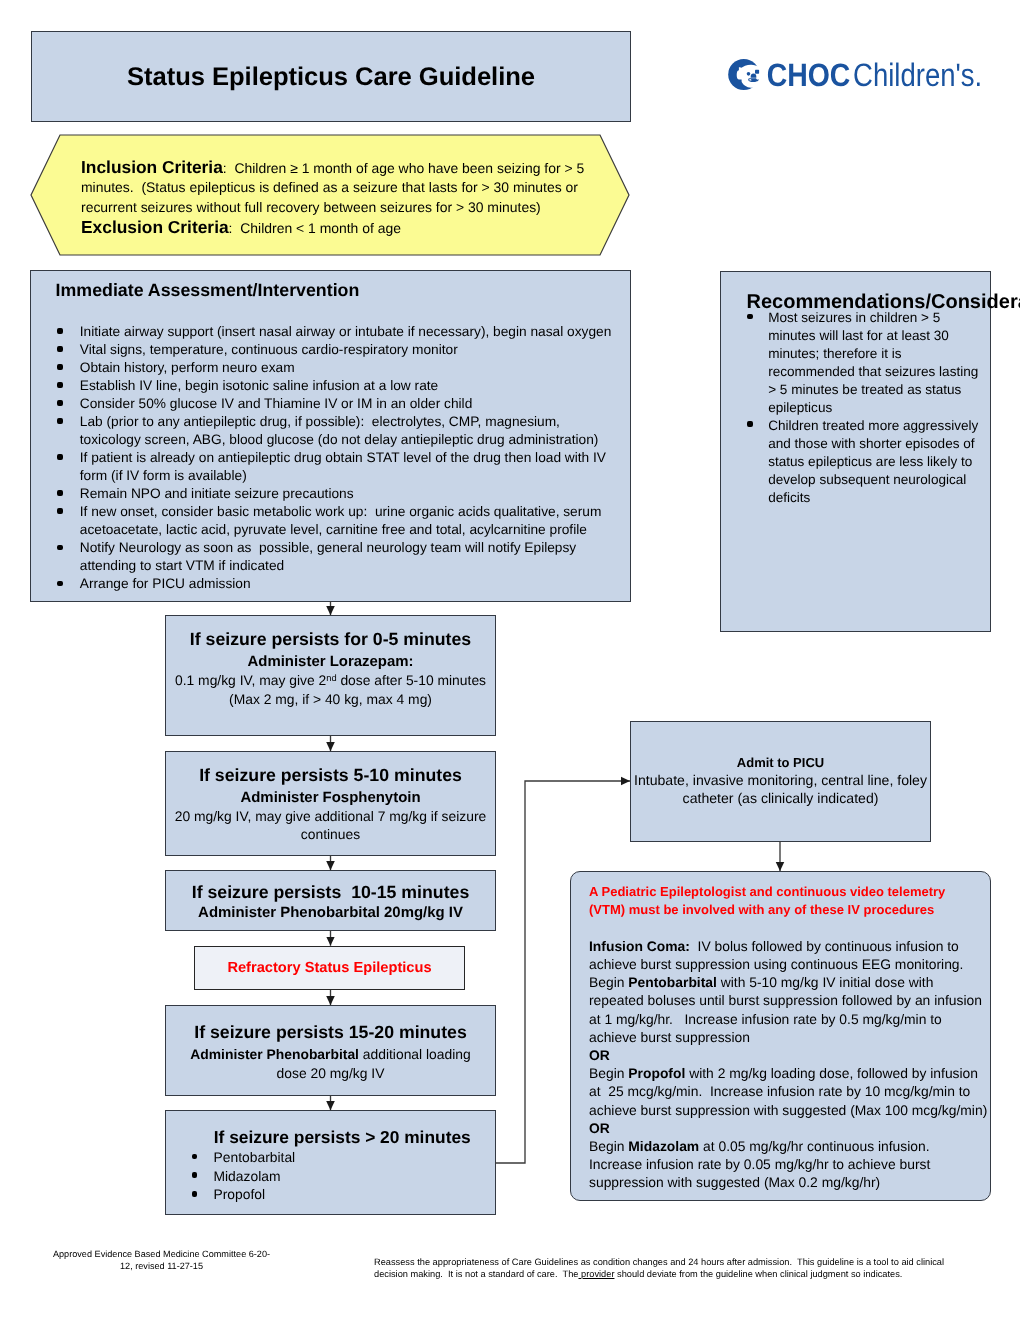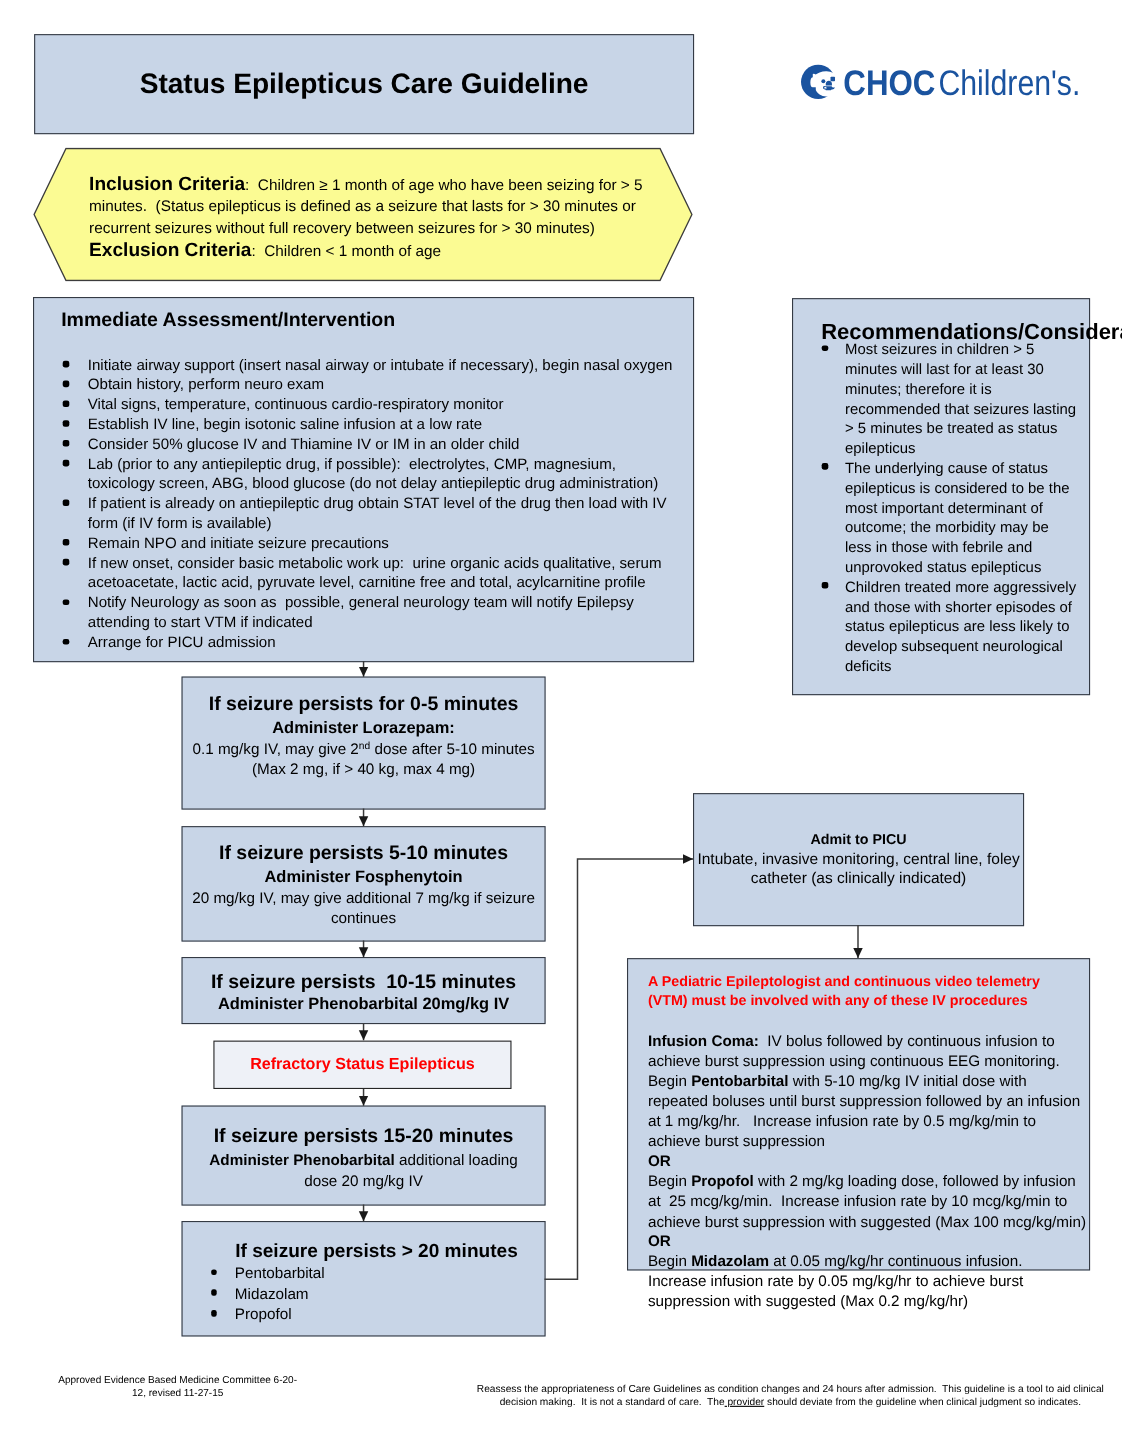--- a/index.html
+++ b/index.html
@@ -59,27 +59,27 @@
   #f1 .pad{margin-top:-14px;}
   #f2 .pad{margin-top:1px;}
   #f3 .pad{margin-top:1.5px;}
   #f4 .pad{margin-top:2.6px;}
   #f5 .pad{margin-top:4.7px;}
 
   
   #picu{left:630px;top:721px;width:301px;height:121px;display:flex;align-items:center;}
   #picu .h{font-size:13.0px;font-weight:bold;line-height:18.5px;}
   #picu .l{font-size:14.1px;line-height:17.4px;}
-  #iv{left:570px;top:871px;width:421px;height:284px;}
+  #iv{left:570px;top:871px;width:421px;height:330px;border-radius:10px;}
   #iv .inner{position:absolute;left:18px;top:10.5px;width:400px;font-size:13.87px;line-height:18.2px;}
   #iv .red{color:#ff0000;font-weight:bold;font-size:13.0px;line-height:18.1px;width:370px;}
 
   
   #foot-left{left:52px;top:1248px;width:219px;text-align:center;font-size:9.15px;line-height:12.2px;}
-  #foot-right{left:418px;top:1255.5px;width:601px;text-align:center;font-size:9.26px;line-height:12.6px;}
+  #foot-right{left:374px;top:1255.5px;width:601px;font-size:9.26px;line-height:12.6px;}
   .ul{text-decoration:underline;}
 
   
 
   #f5sub{margin-left:22.5px;}
   #f5list{margin:0;padding:0;list-style:none;margin-left:24px;}
   #f5list li{position:relative;padding-left:23.5px;font-size:13.87px;line-height:18.6px;}
   #f5list li:before{content:"";position:absolute;left:1.9px;top:5.6px;width:5.6px;height:5.8px;border-radius:2.0px;background:#000;}
   #iv .gap{height:18px;font-size:4px;line-height:4px;}
   svg.conn{position:absolute;left:0;top:0;width:1020px;height:1320px;overflow:visible;pointer-events:none;}
@@ -126,38 +126,37 @@
   <div id="hex-text">
     <span class="hx-lbl">Inclusion Criteria</span><span>:&nbsp; Children ≥ 1 month of age who have been seizing for &gt; 5 minutes.&nbsp; (Status epilepticus is defined as a seizure that lasts for &gt; 30 minutes or recurrent seizures without full recovery between seizures for &gt; 30 minutes)</span><br>
     <span class="hx-lbl">Exclusion Criteria</span><span>:&nbsp; Children &lt; 1 month of age</span>
   </div>
 </div>
 
 <div class="abs boxblue" id="immediate">
   <h2>Immediate Assessment/Intervention</h2>
   <ul id="imm-list">
       <li>Initiate airway support (insert nasal airway or intubate if necessary), begin nasal oxygen</li>
+      <li>Vital signs, temperature, continuous cardio-respiratory monitor</li>
       <li>Obtain history, perform neuro exam</li>
-      <li>Vital signs, temperature, continuous cardio-respiratory monitor</li>
       <li>Establish IV line, begin isotonic saline infusion at a low rate</li>
       <li>Consider 50% glucose IV and Thiamine IV or IM in an older child</li>
       <li>Lab (prior to any antiepileptic drug, if possible):&nbsp; electrolytes, CMP, magnesium, toxicology screen, ABG, blood glucose (do not delay antiepileptic drug administration)</li>
       <li>If patient is already on antiepileptic drug obtain STAT level of the drug then load with IV form (if IV form is available)</li>
       <li>Remain NPO and initiate seizure precautions</li>
       <li>If new onset, consider basic metabolic work up:&nbsp; urine organic acids qualitative, serum acetoacetate, lactic acid, pyruvate level, carnitine free and total, acylcarnitine profile</li>
       <li>Notify Neurology as soon as&nbsp; possible, general neurology team will notify Epilepsy attending to start VTM if indicated</li>
       <li>Arrange for PICU admission</li>
     </ul>
 </div>
 
 <div class="abs boxblue" id="recs">
   <h2>Recommendations/Considerations</h2>
   <ul id="rec-list">
       <li>Most seizures in children &gt; 5 minutes will last for at least 30 minutes; therefore it is recommended that seizures lasting &gt; 5 minutes be treated as status epilepticus</li>
-      <li>The underlying cause of status epilepticus is considered to be the most important determinant of outcome; the morbidity may be less in those with febrile and unprovoked status epilepticus</li>
       <li>Children treated more aggressively and those with shorter episodes of status epilepticus are less likely to develop subsequent neurological deficits</li>
     </ul>
 </div>
 
 <div class="abs boxblue flow" id="f1">
   <div class="pad ctr">
     <div class="h">If seizure persists for 0-5 minutes</div>
     <div class="lb">Administer Lorazepam:</div>
     <div class="l"><span>0.1 mg/kg IV, may give 2</span><sup>nd</sup><span> dose after 5-10 minutes</span></div>
     <div class="l">(Max 2 mg, if &gt; 40 kg, max 4 mg)</div>

